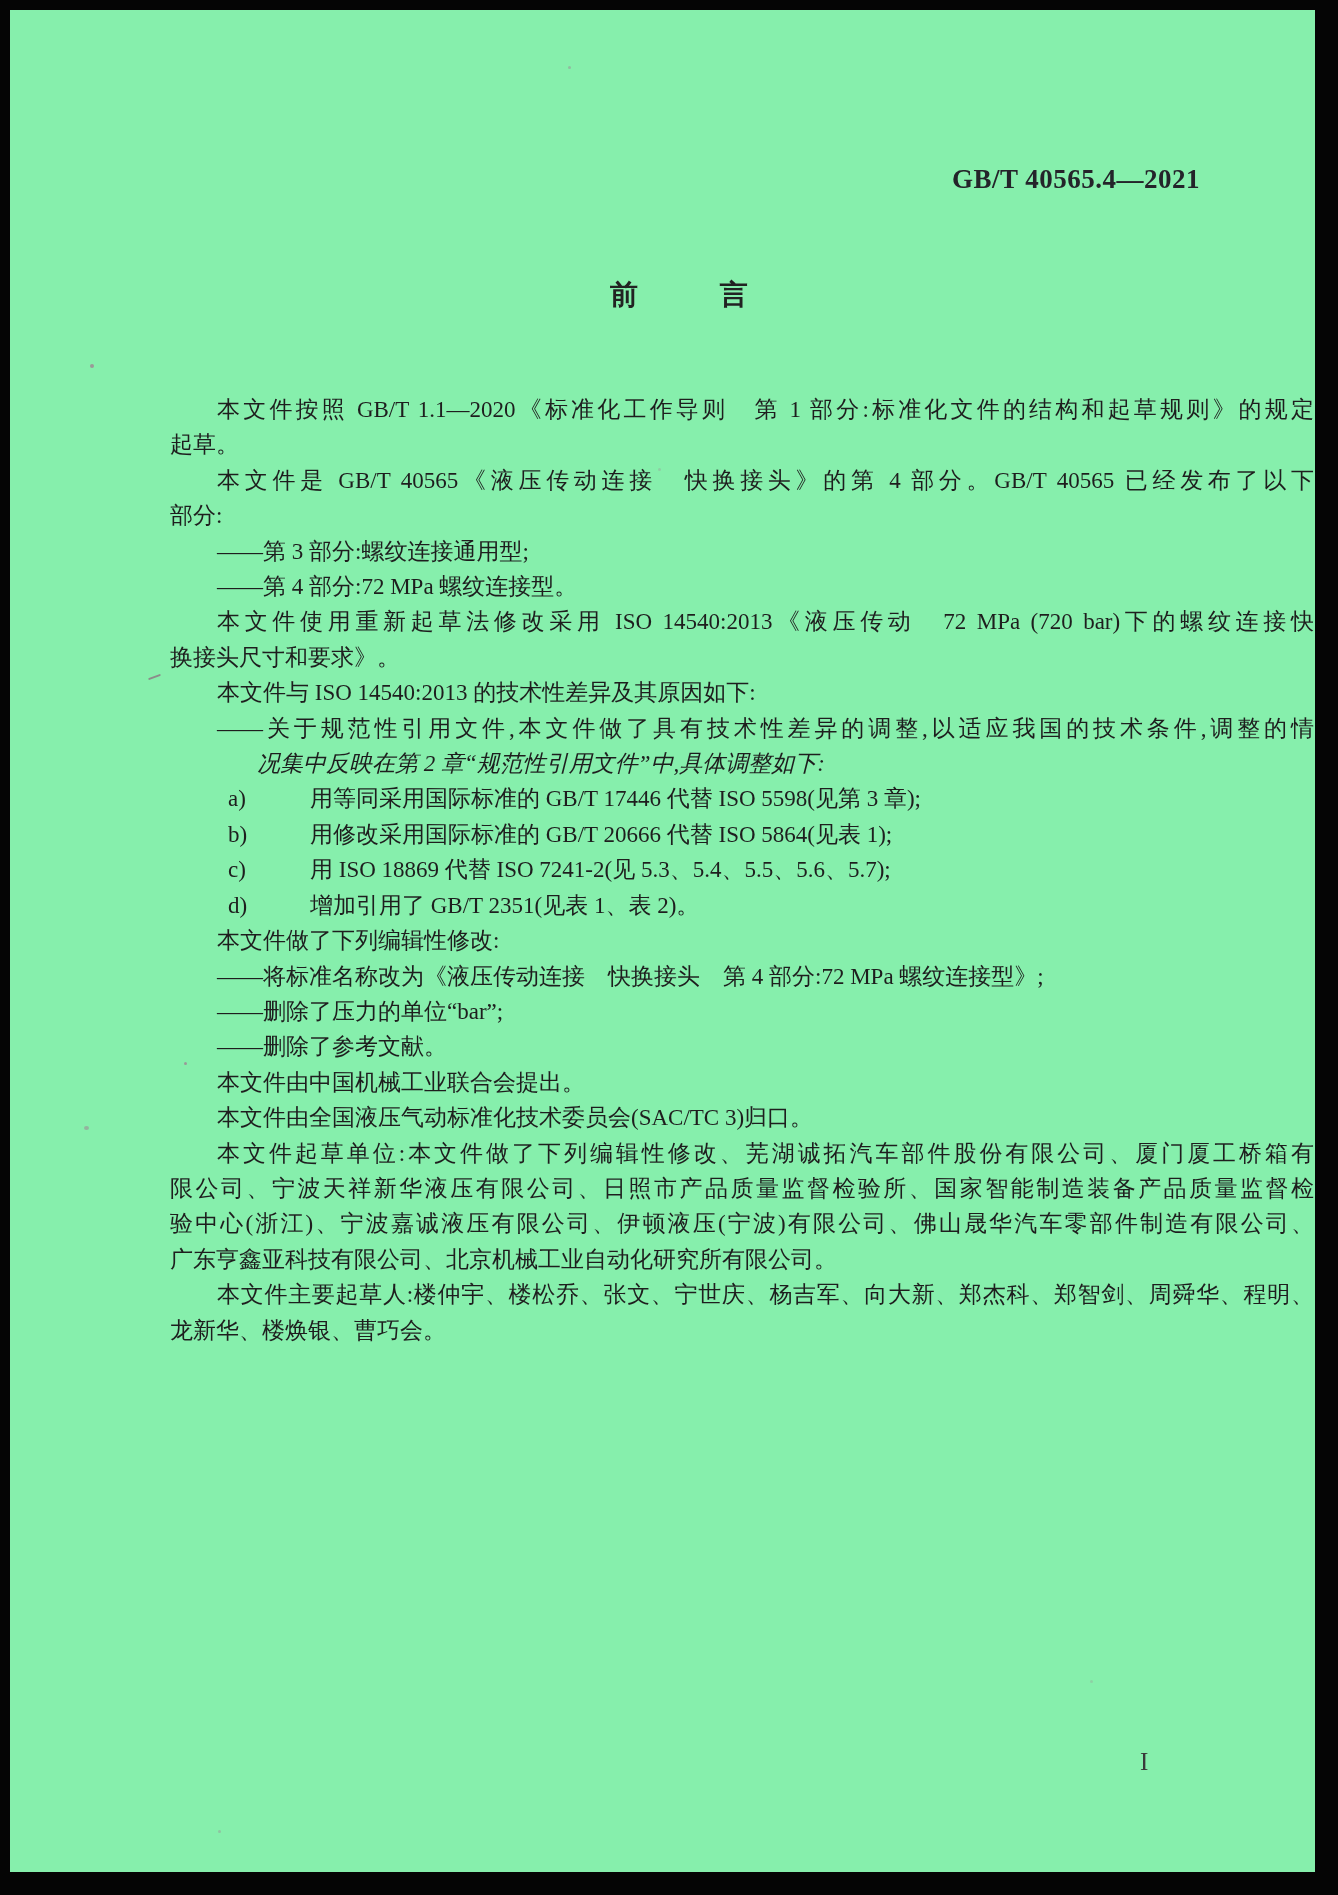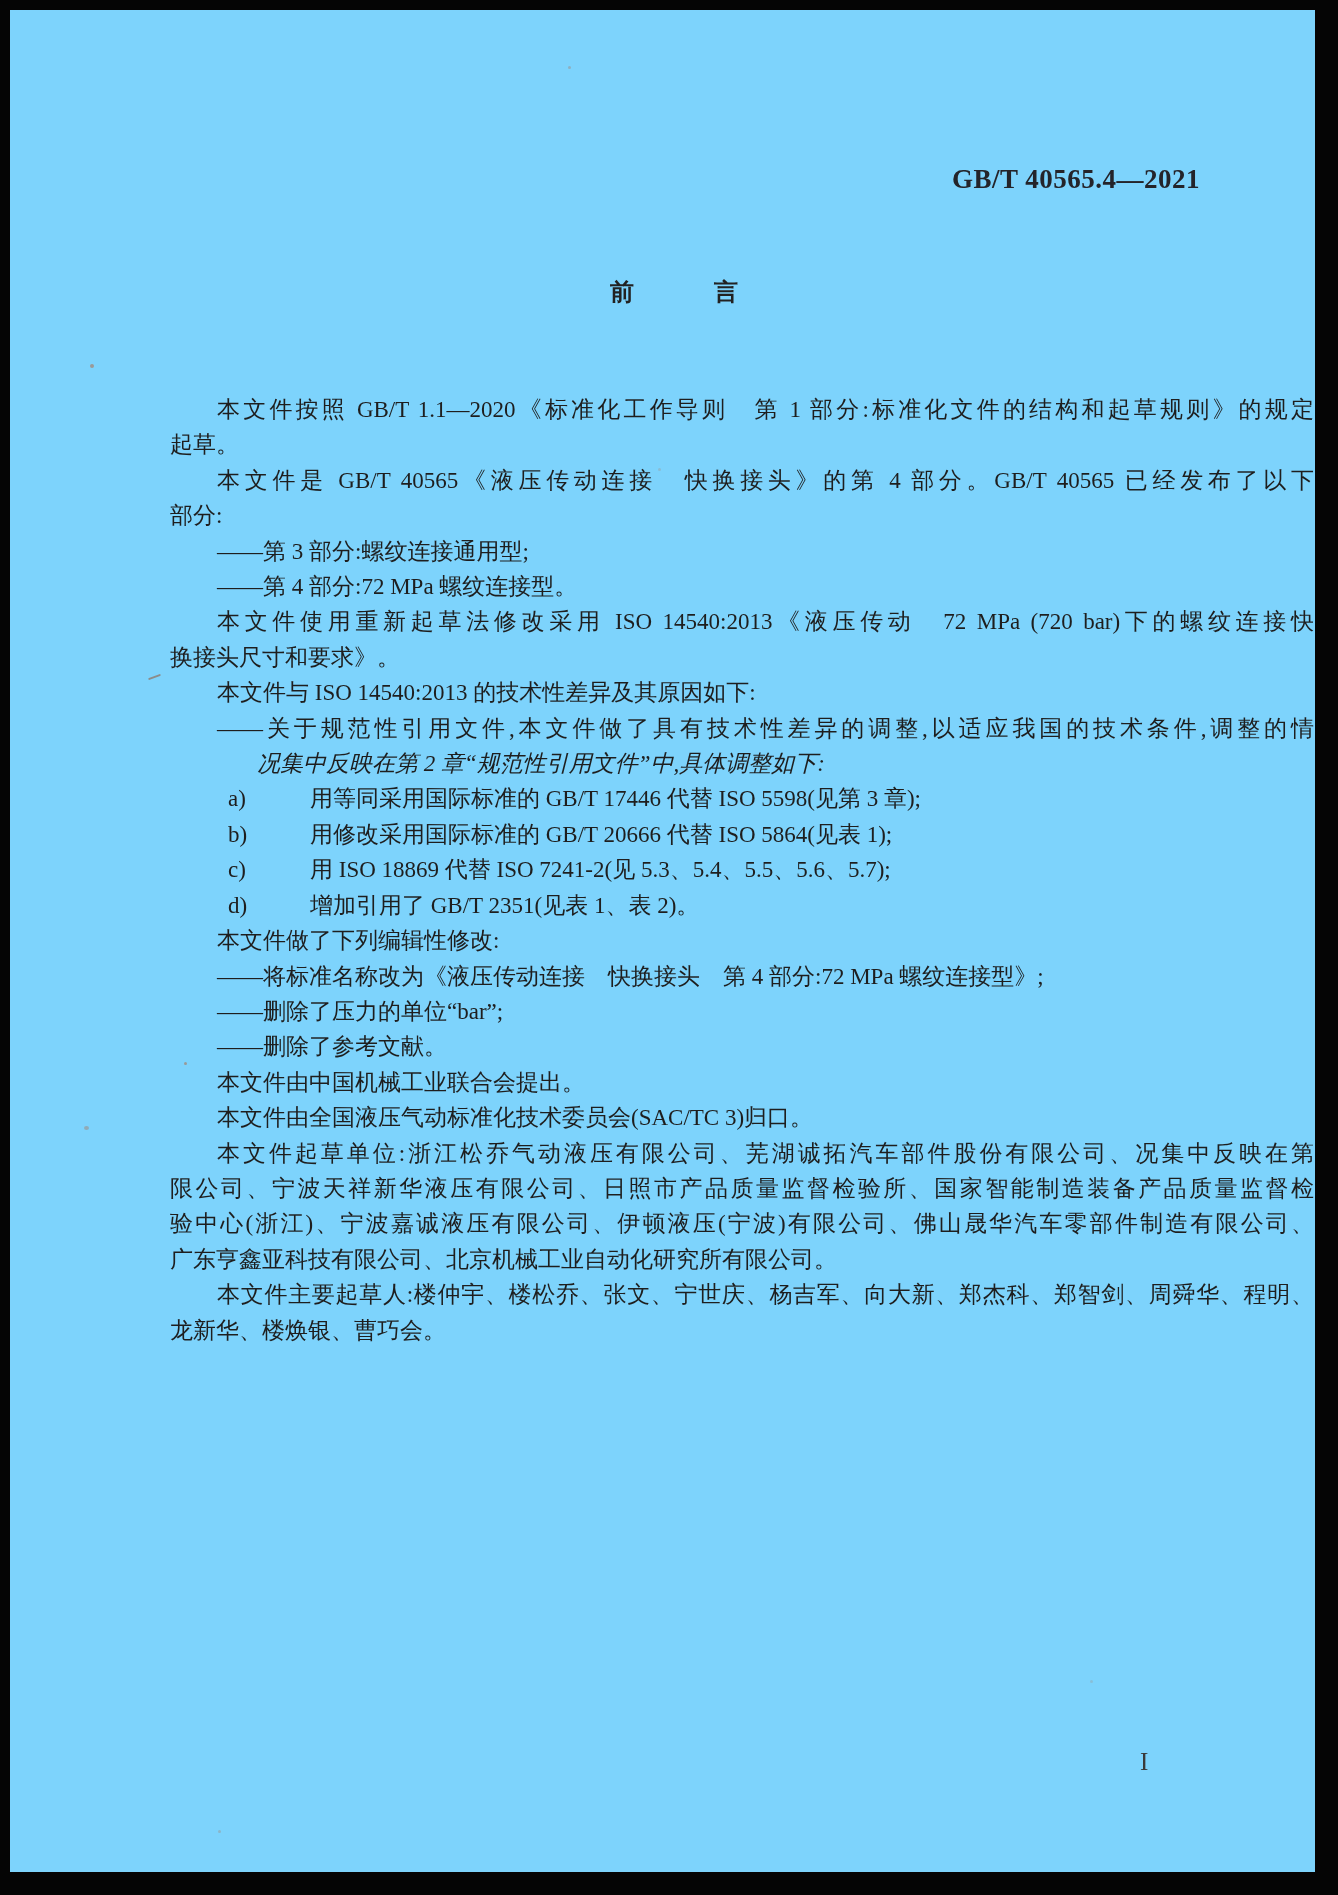--- a/index.html
+++ b/index.html
@@ -5,34 +5,34 @@
   html,body{margin:0;padding:0;}
   body{
     width:1338px;height:1895px;
     background:#050505;
     position:relative;
     font-family:"Liberation Serif","DejaVu Serif",serif;
   }
   .page{
     position:absolute;left:10px;top:10px;
     width:1305px;height:1862px;
-    background:#7dd3fc;
+    background:#86efac;
     overflow:hidden;
   }
   .doc-number{
     position:absolute;top:154px;right:115px;
     font-size:27px;font-weight:bold;color:#24242a;
     letter-spacing:.5px;
     font-family:"Liberation Serif","DejaVu Serif",serif;
     white-space:nowrap;
   }
   .doc-title{
     position:absolute;top:266px;left:600px;
-    font-size:24px;font-weight:bold;color:#222;
-    font-family:Liberation Serif, serif;
+    font-size:28px;font-weight:bold;color:#222;
+    font-family:Liberation Sans, sans-serif;
     white-space:nowrap;
   }
   .doc-title .gap{margin-left:74px;display:inline-block;}
   .content{
     position:absolute;left:160px;top:382px;width:1144px;
     font-size:23px;line-height:35.4px;color:#1e1e1e;
   }
   .ln{white-space:nowrap;}
   .ln.pf{padding-left:47px;}
   .ln.dc{padding-left:87px;font-style:italic;}
@@ -78,21 +78,21 @@
       <div class="ln sub"><span class="sublabel">a)</span><span>用等同采用国际标准的 GB/T 17446 代替 ISO 5598(见第 3 章);</span></div>
       <div class="ln sub"><span class="sublabel">b)</span><span>用修改采用国际标准的 GB/T 20666 代替 ISO 5864(见表 1);</span></div>
       <div class="ln sub"><span class="sublabel">c)</span><span>用 ISO 18869 代替 ISO 7241-2(见 5.3、5.4、5.5、5.6、5.7);</span></div>
       <div class="ln sub"><span class="sublabel">d)</span><span>增加引用了 GB/T 2351(见表 1、表 2)。</span></div>
       <div class="ln pf">本文件做了下列编辑性修改:</div>
       <div class="ln pf">——将标准名称改为《液压传动连接　快换接头　第 4 部分:72 MPa 螺纹连接型》;</div>
       <div class="ln pf">——删除了压力的单位“bar”;</div>
       <div class="ln pf">——删除了参考文献。</div>
       <div class="ln pf">本文件由中国机械工业联合会提出。</div>
       <div class="ln pf">本文件由全国液压气动标准化技术委员会(SAC/TC 3)归口。</div>
-      <div class="ln pf just">本文件起草单位:浙江松乔气动液压有限公司、芜湖诚拓汽车部件股份有限公司、况集中反映在第</div>
+      <div class="ln pf just">本文件起草单位:本文件做了下列编辑性修改、芜湖诚拓汽车部件股份有限公司、厦门厦工桥箱有</div>
       <div class="ln just">限公司、宁波天祥新华液压有限公司、日照市产品质量监督检验所、国家智能制造装备产品质量监督检</div>
       <div class="ln just">验中心(浙江)、宁波嘉诚液压有限公司、伊顿液压(宁波)有限公司、佛山晟华汽车零部件制造有限公司、</div>
       <div class="ln">广东亨鑫亚科技有限公司、北京机械工业自动化研究所有限公司。</div>
       <div class="ln pf just">本文件主要起草人:楼仲宇、楼松乔、张文、宁世庆、杨吉军、向大新、郑杰科、郑智剑、周舜华、程明、</div>
       <div class="ln">龙新华、楼焕银、曹巧会。</div>
     </div>
 
   <div class="page-number">I</div>
 
   <div class="speck" style="left:80px;top:354px;width:4px;height:4px;"></div>

